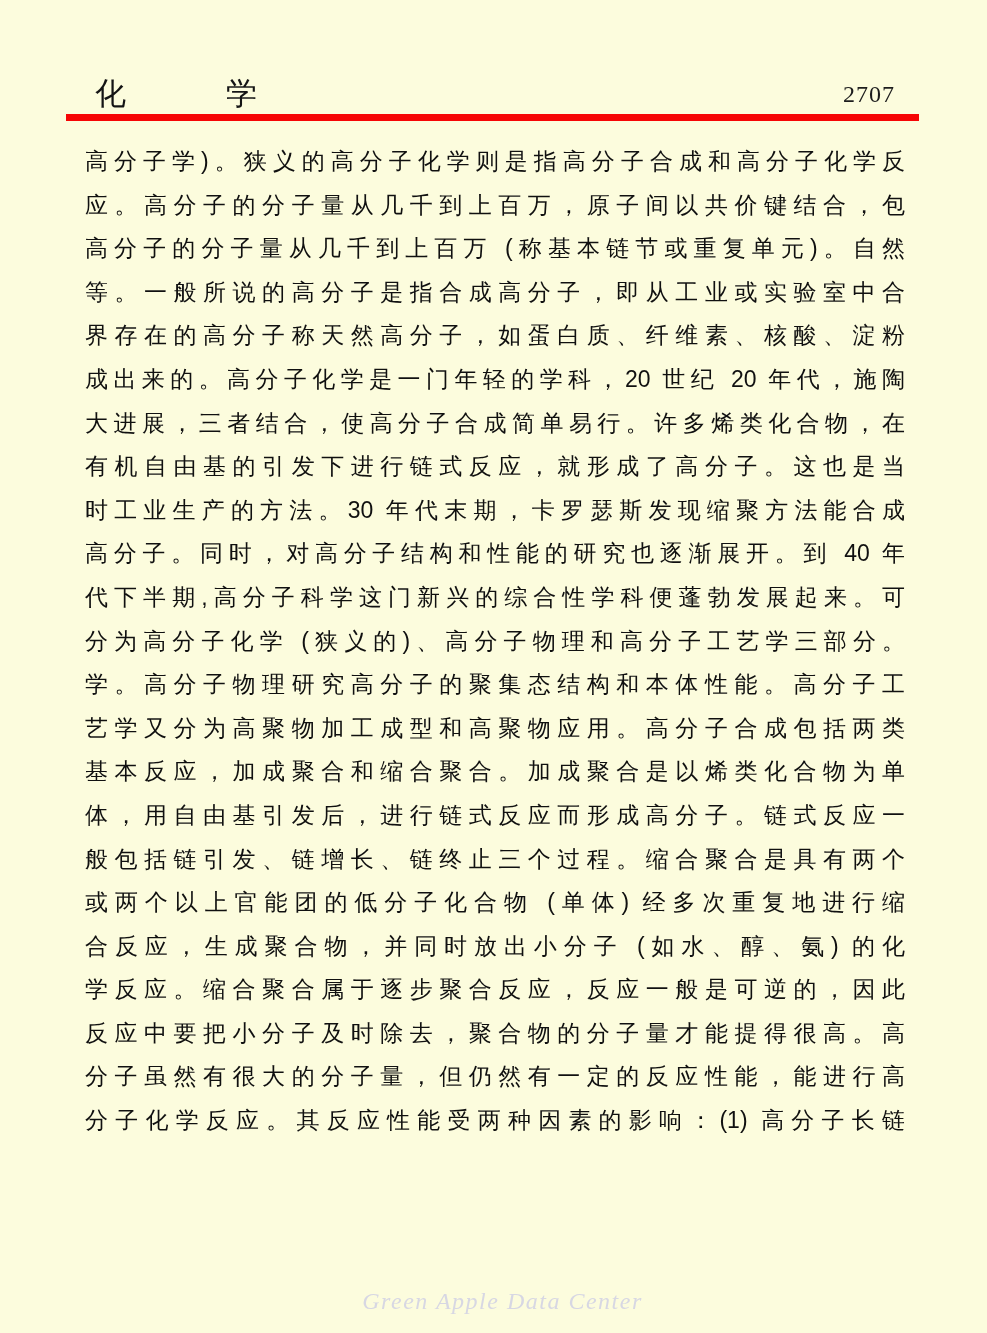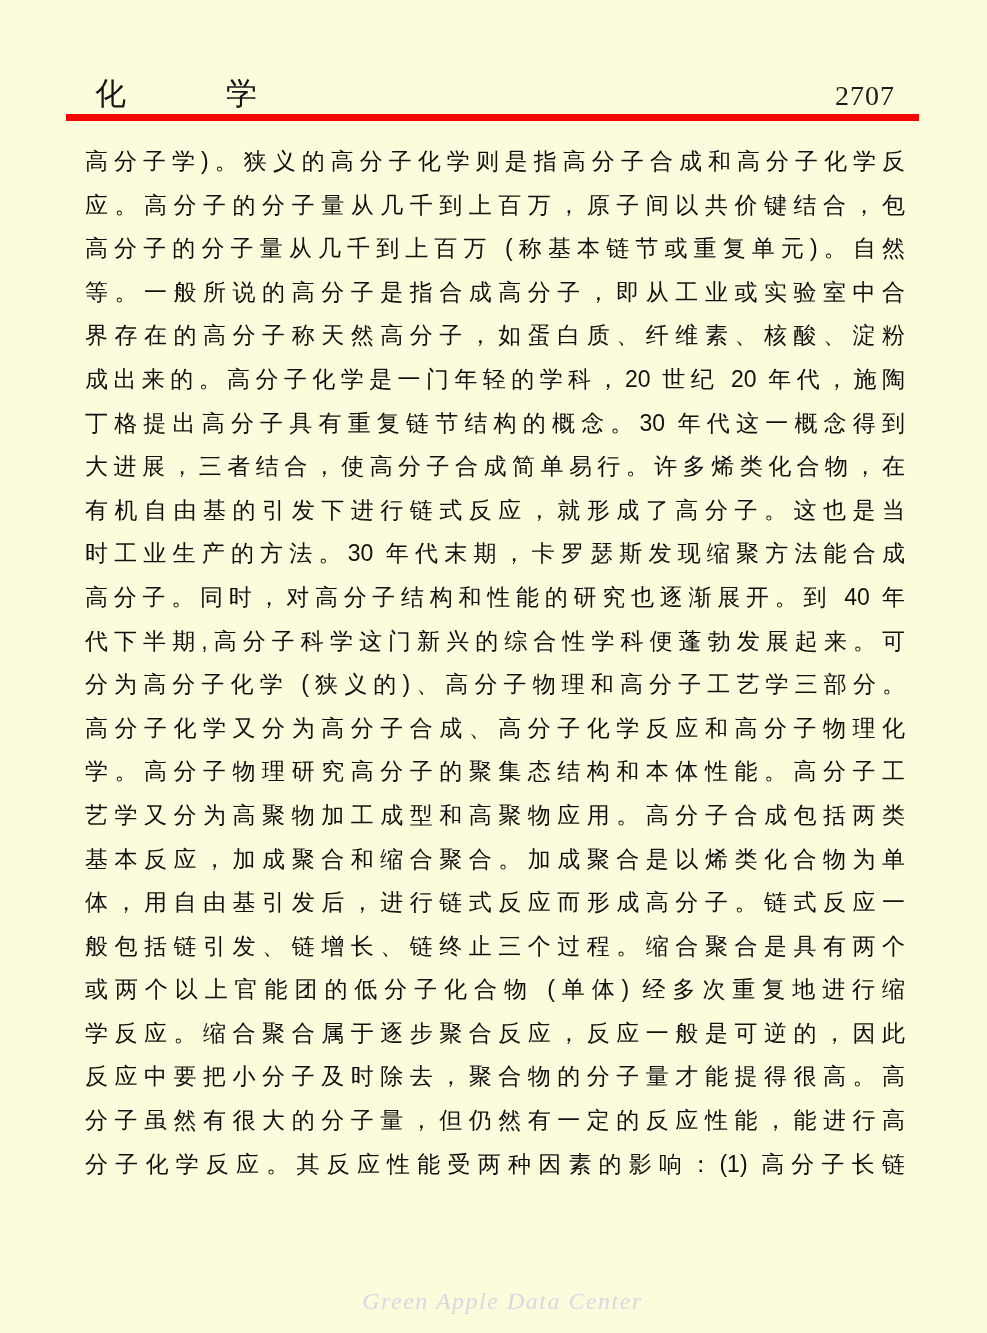--- a/index.html
+++ b/index.html
@@ -28,21 +28,21 @@
     color: #141414;
     line-height: 1;
   }
   .char-0 { left: 95px; }
   .char-1 { left: 226px; }
   .page-number {
     position: absolute;
     top: 82px;
     right: 92px;
     font-family: "Liberation Serif", serif;
-    font-size: 28px;
+    font-size: 24px;
     color: #1c1c1c;
     line-height: 1;
     letter-spacing: 1px;
     margin-left: 28px;
   }
   .header-rule {
     position: absolute;
     top: 114px;
     left: 66px;
     width: 853px;
@@ -95,34 +95,33 @@
 
   <div class="header-rule"></div>
 
   <main class="body-text">
     <div class="text-line">高分子学)。狭义的高分子化学则是指高分子合成和高分子化学反</div>
     <div class="text-line">应。高分子的分子量从几千到上百万，原子间以共价键结合，包</div>
     <div class="text-line">高分子的分子量从几千到上百万 (称基本链节或重复单元)。自然</div>
     <div class="text-line">等。一般所说的高分子是指合成高分子，即从工业或实验室中合</div>
     <div class="text-line">界存在的高分子称天然高分子，如蛋白质、纤维素、核酸、淀粉</div>
     <div class="text-line">成出来的。高分子化学是一门年轻的学科，20 世纪 20 年代，施陶</div>
-    <div class="text-line">丁格提出高分子具有重复链节结构的概念。30 年代这一概念得到</div>
     <div class="text-line">大进展，三者结合，使高分子合成简单易行。许多烯类化合物，在</div>
     <div class="text-line">有机自由基的引发下进行链式反应，就形成了高分子。这也是当</div>
     <div class="text-line">时工业生产的方法。30 年代末期，卡罗瑟斯发现缩聚方法能合成</div>
     <div class="text-line">高分子。同时，对高分子结构和性能的研究也逐渐展开。到 40 年</div>
     <div class="text-line">代下半期,高分子科学这门新兴的综合性学科便蓬勃发展起来。可</div>
     <div class="text-line">分为高分子化学 (狭义的)、高分子物理和高分子工艺学三部分。</div>
-    <div class="text-line">高分子化学又分为高分子合成、高分子化学反应和高分子物理化</div>
     <div class="text-line">学。高分子物理研究高分子的聚集态结构和本体性能。高分子工</div>
     <div class="text-line">艺学又分为高聚物加工成型和高聚物应用。高分子合成包括两类</div>
     <div class="text-line">基本反应，加成聚合和缩合聚合。加成聚合是以烯类化合物为单</div>
     <div class="text-line">体，用自由基引发后，进行链式反应而形成高分子。链式反应一</div>
     <div class="text-line">般包括链引发、链增长、链终止三个过程。缩合聚合是具有两个</div>
     <div class="text-line">或两个以上官能团的低分子化合物 (单体) 经多次重复地进行缩</div>
+    <div class="text-line">合反应，生成聚合物，并同时放出小分子 (如水、醇、氨) 的化</div>
     <div class="text-line">学反应。缩合聚合属于逐步聚合反应，反应一般是可逆的，因此</div>
     <div class="text-line">反应中要把小分子及时除去，聚合物的分子量才能提得很高。高</div>
     <div class="text-line">分子虽然有很大的分子量，但仍然有一定的反应性能，能进行高</div>
     <div class="text-line">分子化学反应。其反应性能受两种因素的影响：(1) 高分子长链</div>
   </main>
 
   <div class="watermark">Green Apple Data Center</div>
 
 </div>
 

